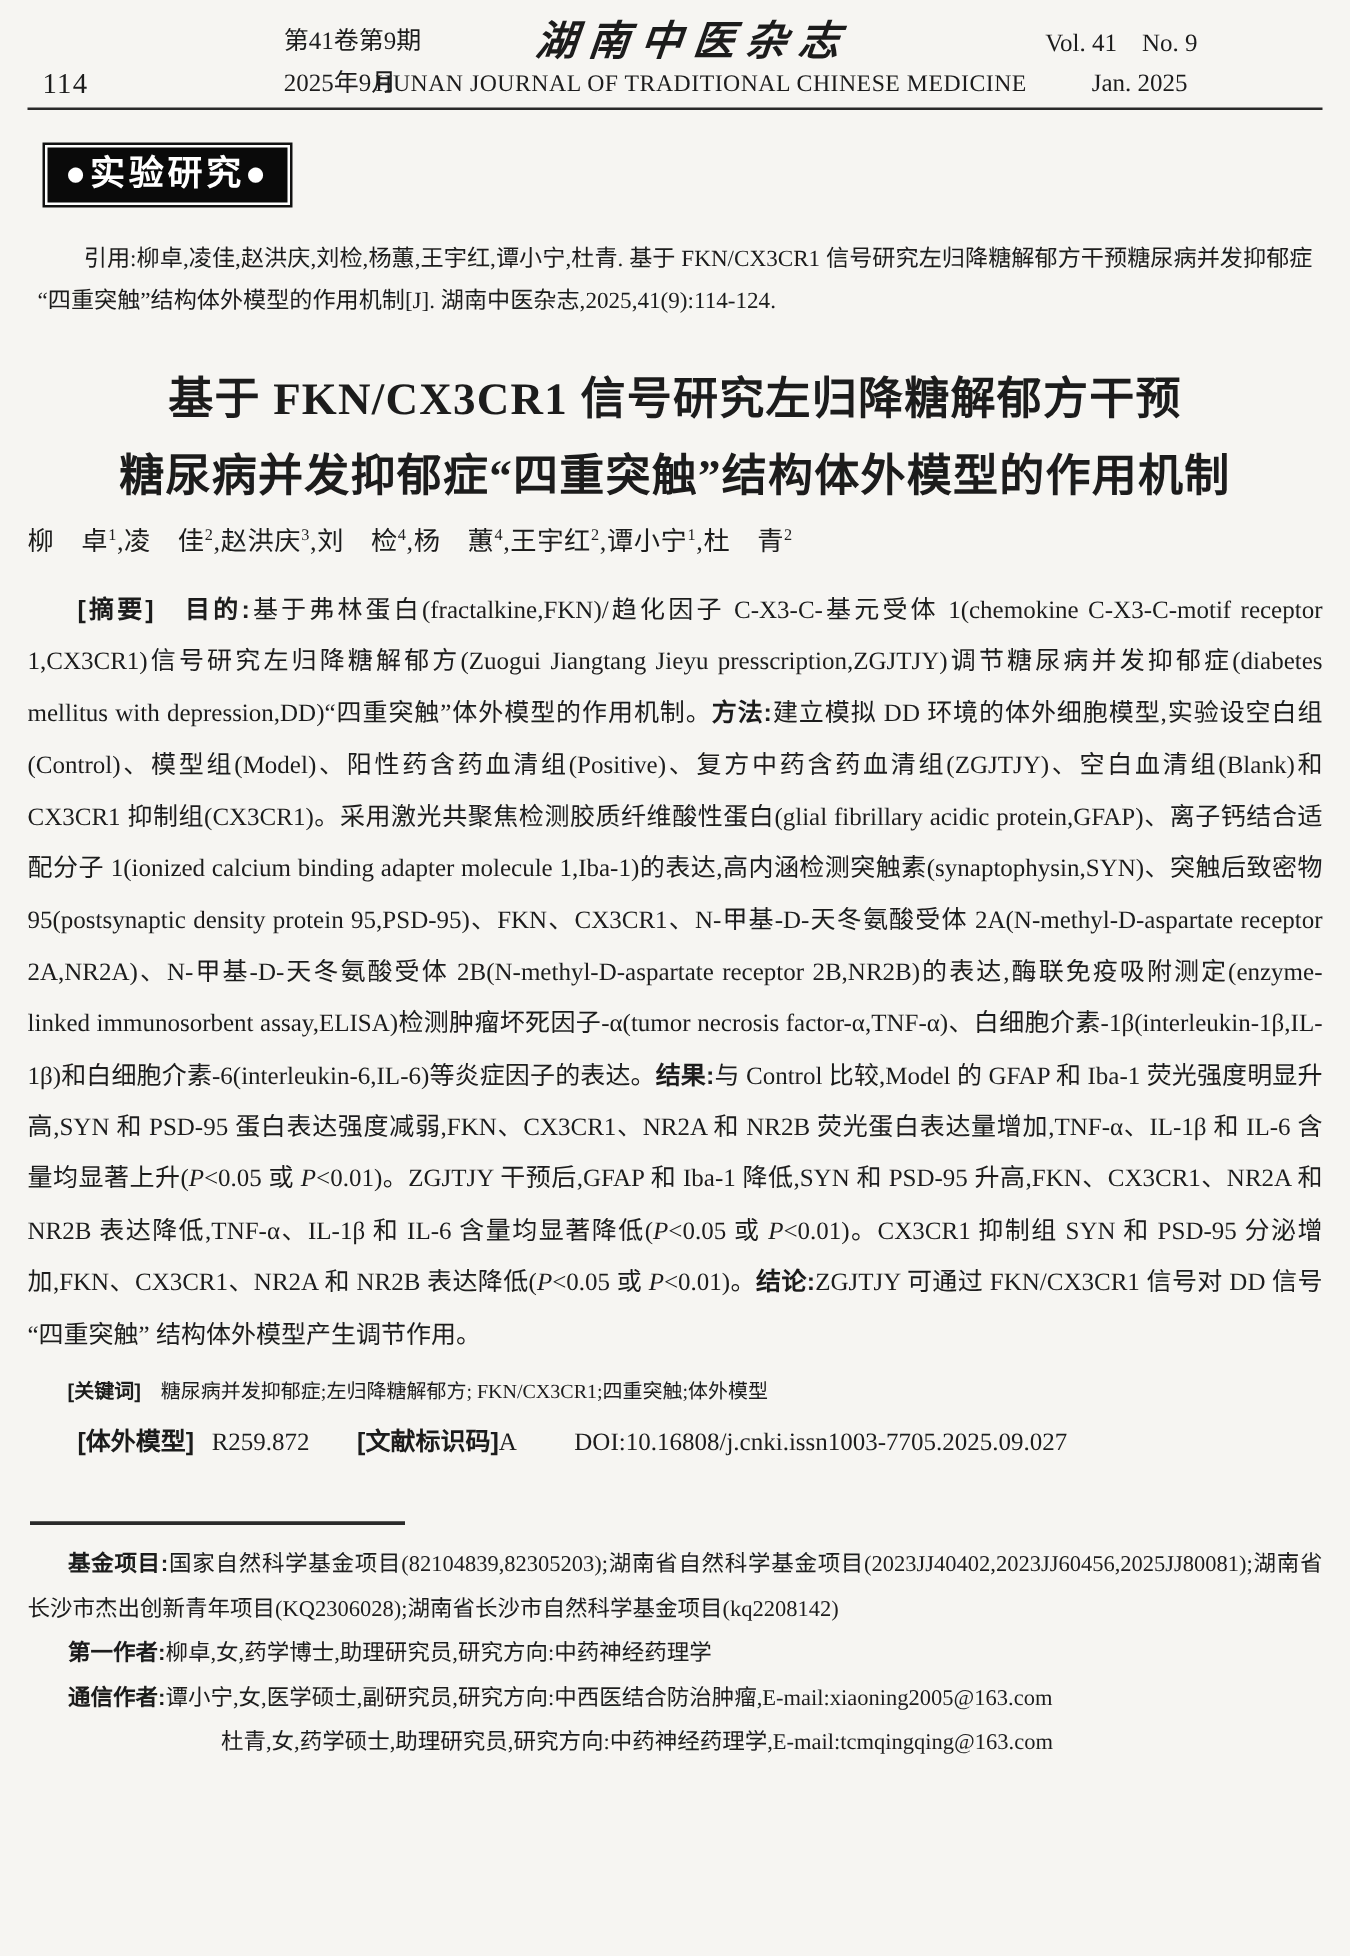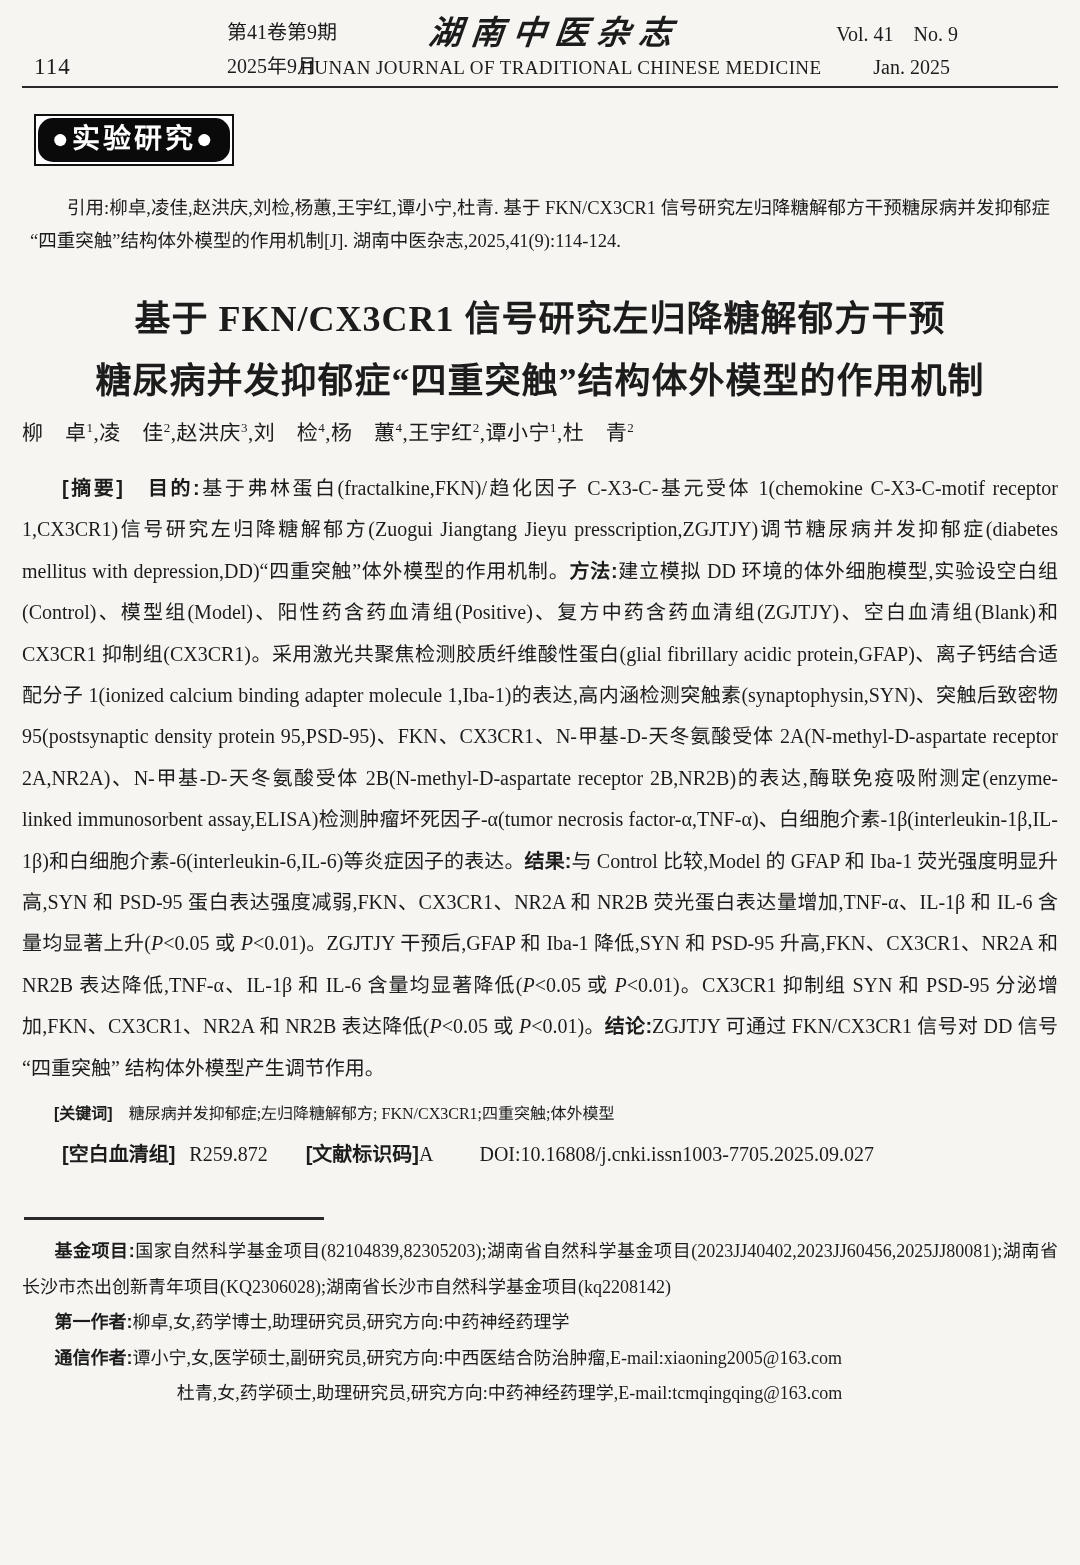--- a/index.html
+++ b/index.html
@@ -30,21 +30,21 @@
   .hdr-vol-en  { position: absolute; right: 100px; top: 18px; font-size: 20px; white-space: pre; }
   .hdr-date-en { position: absolute; right: 108px; bottom: 7px; font-size: 20px; }
 
   
   .badge-wrap { margin: 26px 0 0 12px; }
   .badge-outer { display: inline-block; border: 2px solid #111; padding: 2px; background: #fff; }
   .badge-inner {
     background: #0a0a0a; color: #fff;
     font-family: "Liberation Sans", "DejaVu Sans", sans-serif;
     font-weight: 700; font-size: 28px; letter-spacing: 3px;
-    padding: 7px 14px 9px; line-height: 1; border-radius: 15px;
+    padding: 7px 14px 9px; line-height: 1;
   }
 
   
   .citation {
     margin-top: 26px; font-size: 18.5px; line-height: 33px;
     text-align: justify; text-indent: 2em; padding: 0 8px;
   }
 
   
   .art-title {
@@ -108,21 +108,21 @@
   <div class="authors"><span>柳　卓<sup>1</sup></span>,<span>凌　佳<sup>2</sup></span>,<span>赵洪庆<sup>3</sup></span>,<span>刘　检<sup>4</sup></span>,<span>杨　蕙<sup>4</sup></span>,<span>王宇红<sup>2</sup></span>,<span>谭小宁<sup>1</sup></span>,<span>杜　青<sup>2</sup></span></div>
 
 
   <p class="abstract"><span class="hei">[摘要]　</span><span class="hei">目的:</span><span>基于弗林蛋白(fractalkine,FKN)/趋化因子 C-X3-C-基元受体 1(chemokine C-X3-C-motif receptor 1,CX3CR1)信号研究左归降糖解郁方(Zuogui Jiangtang Jieyu presscription,ZGJTJY)调节糖尿病并发抑郁症(diabetes mellitus with depression,DD)“四重突触”体外模型的作用机制。</span><span class="hei">方法:</span><span>建立模拟 DD 环境的体外细胞模型,实验设空白组(Control)、模型组(Model)、阳性药含药血清组(Positive)、复方中药含药血清组(ZGJTJY)、空白血清组(Blank)和 CX3CR1 抑制组(CX3CR1)。采用激光共聚焦检测胶质纤维酸性蛋白(glial fibrillary acidic protein,GFAP)、离子钙结合适配分子 1(ionized calcium binding adapter molecule 1,Iba-1)的表达,高内涵检测突触素(synaptophysin,SYN)、突触后致密物 95(postsynaptic density protein 95,PSD-95)、FKN、CX3CR1、N-甲基-D-天冬氨酸受体 2A(N-methyl-D-aspartate receptor 2A,NR2A)、N-甲基-D-天冬氨酸受体 2B(N-methyl-D-aspartate receptor 2B,NR2B)的表达,酶联免疫吸附测定(enzyme-linked immunosorbent assay,ELISA)检测肿瘤坏死因子-α(tumor necrosis factor-α,TNF-α)、白细胞介素-1β(interleukin-1β,IL-1β)和白细胞介素-6(interleukin-6,IL-6)等炎症因子的表达。</span><span class="hei">结果:</span><span>与 Control 比较,Model 的 GFAP 和 Iba-1 荧光强度明显升高,SYN 和 PSD-95 蛋白表达强度减弱,FKN、CX3CR1、NR2A 和 NR2B 荧光蛋白表达量增加,TNF-α、IL-1β 和 IL-6 含量均显著上升(</span><span class="it">P</span><span>&lt;0.05 或 </span><span class="it">P</span><span>&lt;0.01)。ZGJTJY 干预后,GFAP 和 Iba-1 降低,SYN 和 PSD-95 升高,FKN、CX3CR1、NR2A 和 NR2B 表达降低,TNF-α、IL-1β 和 IL-6 含量均显著降低(</span><span class="it">P</span><span>&lt;0.05 或 </span><span class="it">P</span><span>&lt;0.01)。CX3CR1 抑制组 SYN 和 PSD-95 分泌增加,FKN、CX3CR1、NR2A 和 NR2B 表达降低(</span><span class="it">P</span><span>&lt;0.05 或 </span><span class="it">P</span><span>&lt;0.01)。</span><span class="hei">结论:</span><span>ZGJTJY 可通过 FKN/CX3CR1 信号对 DD 信号“四重突触” 结构体外模型产生调节作用。</span></p>
 
   <p class="kw-line">
     <span class="hei">[关键词]　</span><span>糖尿病并发抑郁症;左归降糖解郁方; FKN/CX3CR1;四重突触;体外模型</span>
   </p>
 
   <p class="clc-line">
-    <span class="hei">[空白血清组]</span><span class="gap1">R259.872</span><span class="hei gap2">[文献标识码]</span><span>A</span><span class="gap3">DOI:10.16808/j.cnki.issn1003-7705.2025.09.027</span>
+    <span class="hei">[体外模型]</span><span class="gap1">R259.872</span><span class="hei gap2">[文献标识码]</span><span>A</span><span class="gap3">DOI:10.16808/j.cnki.issn1003-7705.2025.09.027</span>
   </p>
 
   <div class="footnotes">
     <div class="foot-rule"></div>
     <div class="foot-body">
       <p class="foot-para">
         <span class="hei">基金项目:</span><span>国家自然科学基金项目(82104839,82305203);湖南省自然科学基金项目(2023JJ40402,2023JJ60456,2025JJ80081);湖南省长沙市杰出创新青年项目(KQ2306028);湖南省长沙市自然科学基金项目(kq2208142)</span>
       </p>
       <p class="foot-para">
         <span class="hei">第一作者:</span><span>柳卓,女,药学博士,助理研究员,研究方向:中药神经药理学</span>

